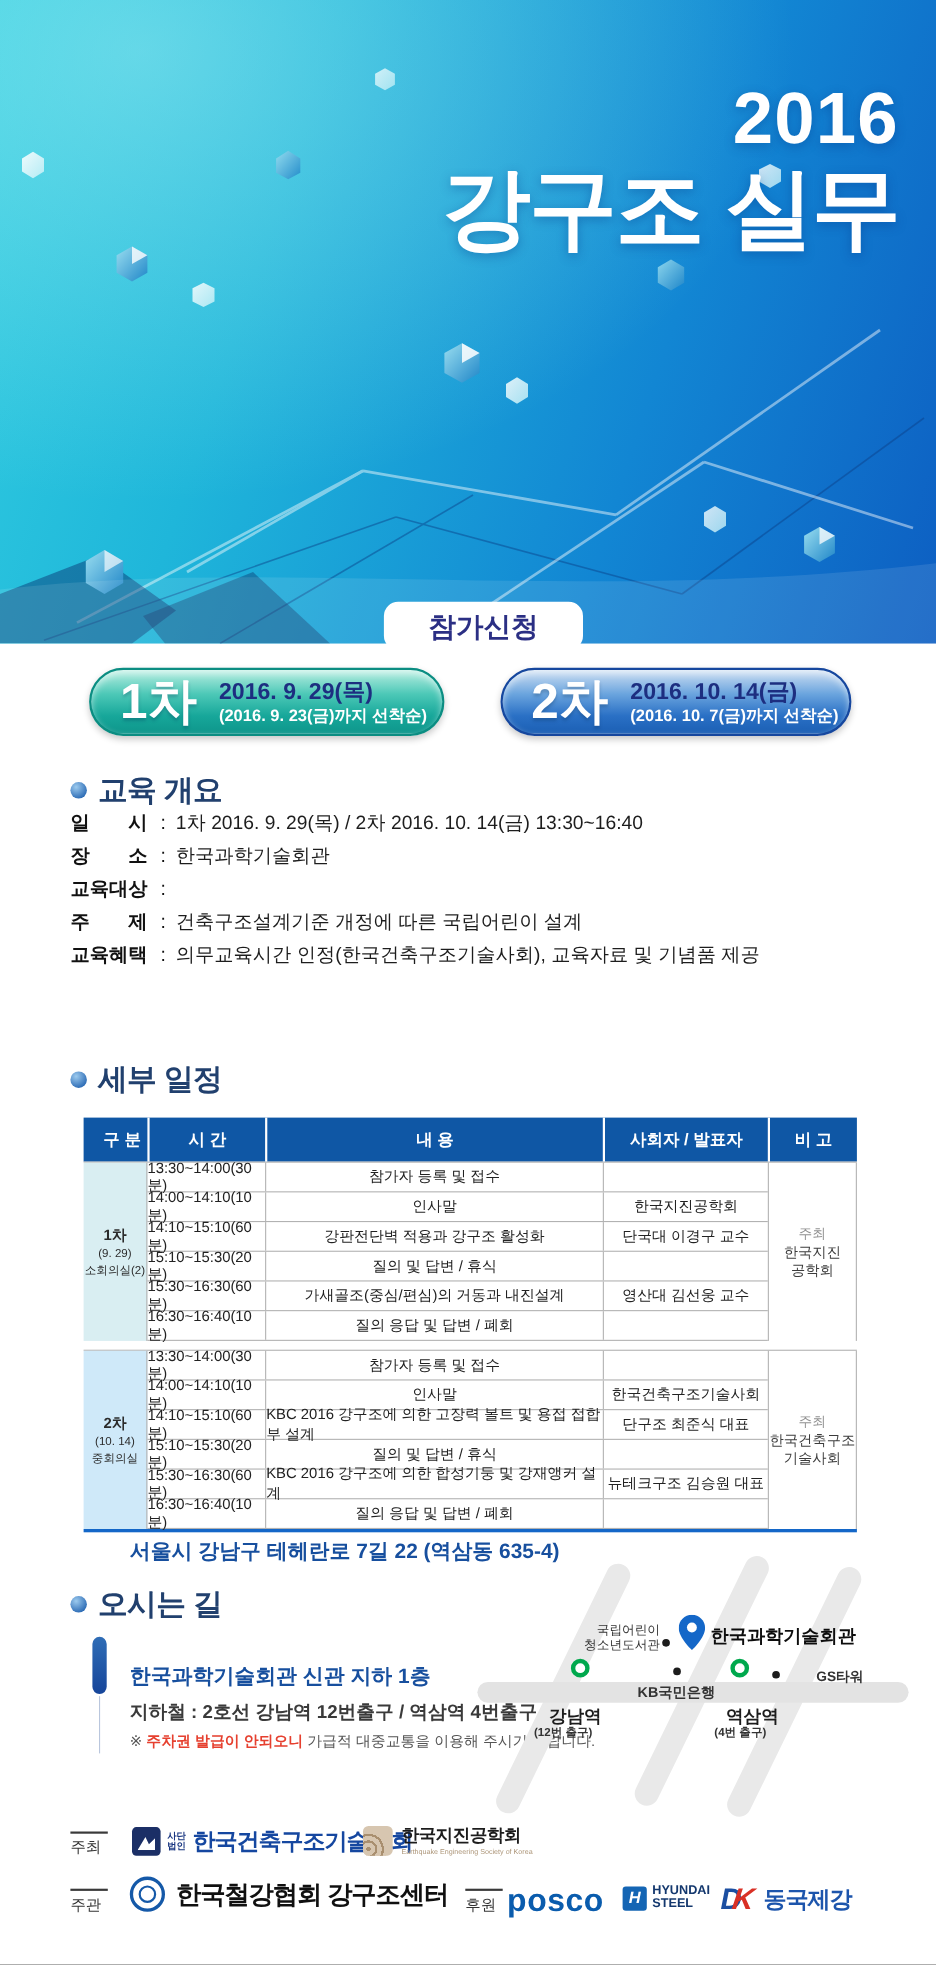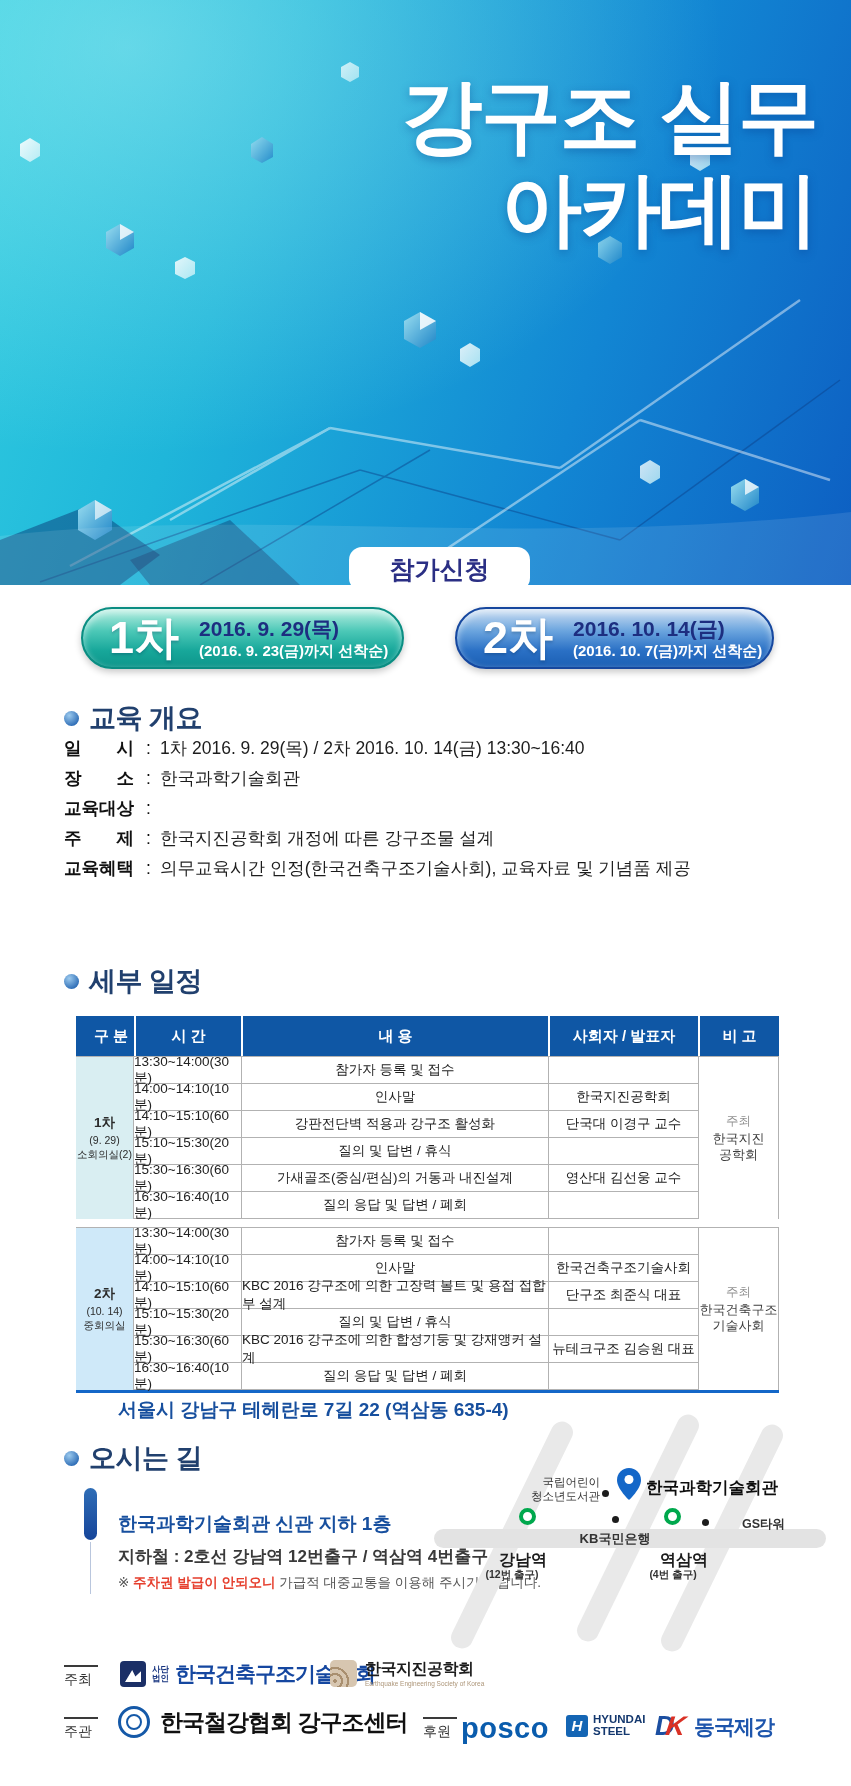--- a/index.html
+++ b/index.html
@@ -178,22 +178,22 @@
       <polygon points="745,479 759,487 759,503 745,511 731,503 731,487" fill="url(#gemB)"></polygon>
       <polygon points="745,479 759,487 745,495" fill="#ffffff" opacity=".75"></polygon>
       <polygon points="650,460 660,466 660,478 650,484 640,478 640,466" fill="url(#gemA)" opacity=".8"></polygon>
       <polygon points="95,500 112,510 112,530 95,540 78,530 78,510" fill="url(#gemB)"></polygon>
       <polygon points="95,500 112,510 95,520" fill="#ffffff" opacity=".65"></polygon>
       <polygon points="350,62 359,67 359,77 350,82 341,77 341,67" fill="url(#gemA)" opacity=".75"></polygon>
       <path d="M0,536 C250,506 520,550 851,512 L851,585 L0,585 Z" fill="#ffffff" opacity=".10"></path>
     </svg>
 
     <div class="title-block">
+      <div class="title-year">2016</div>
       <div class="title-main">강구조 실무</div>
-      <div class="title-main">아카데미</div>
     </div>
   </div>
 
   <div class="apply-tab">참가신청</div>
 
   <div class="badge badge-1">
     <span class="badge-no">1차</span>
     <span>
       <div class="badge-date">2016. 9. 29(목)</div>
       <div class="badge-deadline">(2016. 9. 23(금)까지 선착순)</div>
@@ -222,21 +222,21 @@
       <span class="ov-sep">:</span>
       <span class="ov-val">한국과학기술회관</span>
     </div>
     <div class="ov-item">
       <span class="ov-label">교육대상</span>
       <span class="ov-sep">:</span>
     </div>
     <div class="ov-item">
       <span class="ov-label">주　　제</span>
       <span class="ov-sep">:</span>
-      <span class="ov-val">한국지진공학회 개정에 따른 강구조물 설계</span>
+      <span class="ov-val">건축구조설계기준 개정에 따른 국립어린이 설계</span>
     </div>
     <div class="ov-item">
       <span class="ov-label">교육혜택</span>
       <span class="ov-sep">:</span>
       <span class="ov-val">의무교육시간 인정(한국건축구조기술사회), 교육자료 및 기념품 제공</span>
     </div>
   </div>
 
   <div class="sec-h" style="left:64px;top:963px;">
     <span class="sec-dot"></span>

